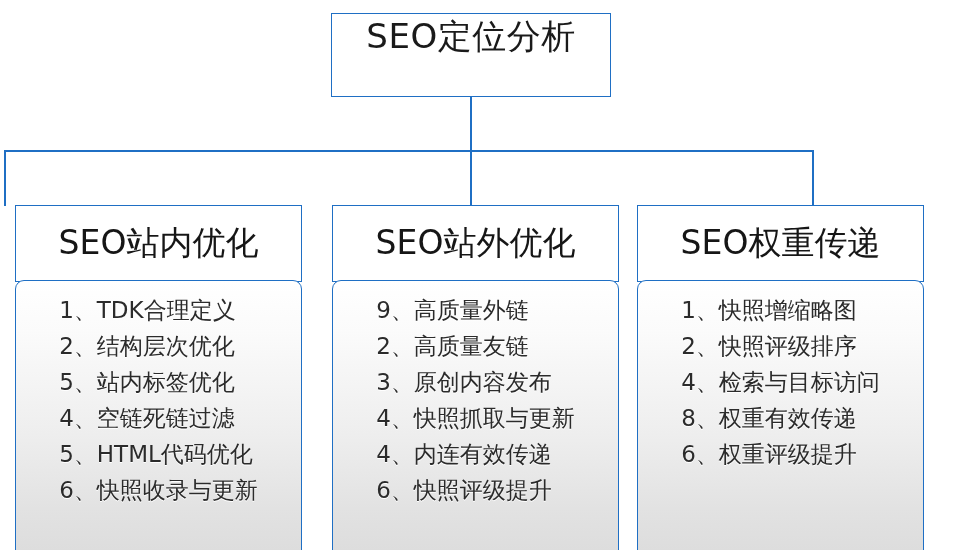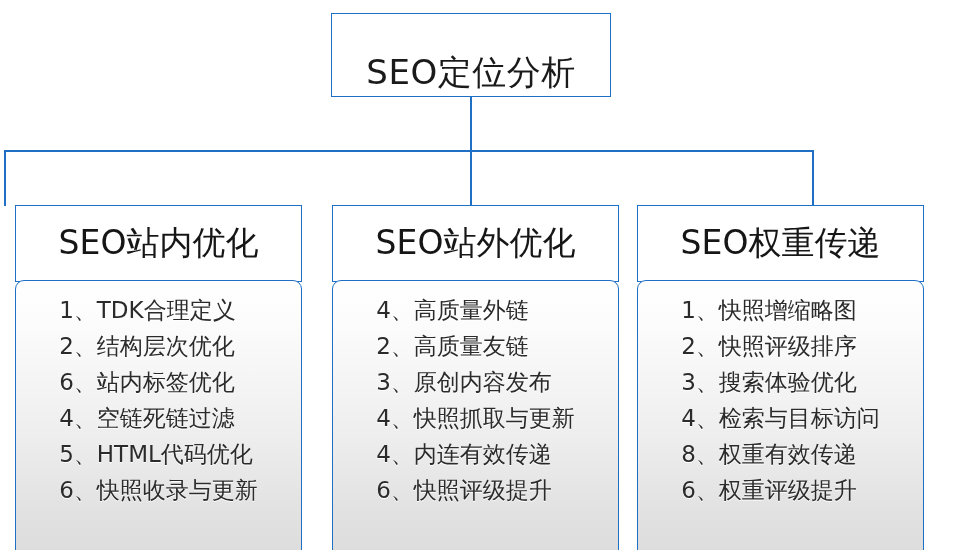--- a/index.html
+++ b/index.html
@@ -24,21 +24,21 @@
   .root-box {
     position: absolute;
     left: 331px;
     top: 13px;
     width: 280px;
     height: 84px;
     box-sizing: border-box;
     border: 1.6px solid #1f6fc4;
     background: #ffffff;
     display: flex;
-    align-items: flex-end;
+    align-items: flex-start;
     justify-content: center;
   }
   .root-label {
     font-size: 34px;
     color: #1a1a1a;
     letter-spacing: 0.5px;
     text-shadow: 0 1px 0 #ffffff;
     white-space: nowrap;
   }
 
@@ -127,53 +127,52 @@
   <div class="conn conn-v" style="left:812px; top:150px; height:56px;"></div>
 
   <div class="branch branch-1">
     <div class="branch-header">
       <span class="branch-header-label">SEO站内优化</span>
     </div>
     <div class="branch-body">
       <ul class="branch-list">
         <li>1、TDK合理定义</li>
         <li>2、结构层次优化</li>
-        <li>6、站内标签优化</li>
+        <li>5、站内标签优化</li>
         <li>4、空链死链过滤</li>
         <li>5、HTML代码优化</li>
         <li>6、快照收录与更新</li>
       </ul>
     </div>
   </div>
 
   <div class="branch branch-2">
     <div class="branch-header">
       <span class="branch-header-label">SEO站外优化</span>
     </div>
     <div class="branch-body">
       <ul class="branch-list">
-        <li>4、高质量外链</li>
+        <li>9、高质量外链</li>
         <li>2、高质量友链</li>
         <li>3、原创内容发布</li>
         <li>4、快照抓取与更新</li>
         <li>4、内连有效传递</li>
         <li>6、快照评级提升</li>
       </ul>
     </div>
   </div>
 
   <div class="branch branch-3">
     <div class="branch-header">
       <span class="branch-header-label">SEO权重传递</span>
     </div>
     <div class="branch-body">
       <ul class="branch-list">
         <li>1、快照增缩略图</li>
         <li>2、快照评级排序</li>
-        <li>3、搜索体验优化</li>
         <li>4、检索与目标访问</li>
         <li>8、权重有效传递</li>
         <li>6、权重评级提升</li>
       </ul>
     </div>
   </div>
 
 </div>
 
 </body></html>

